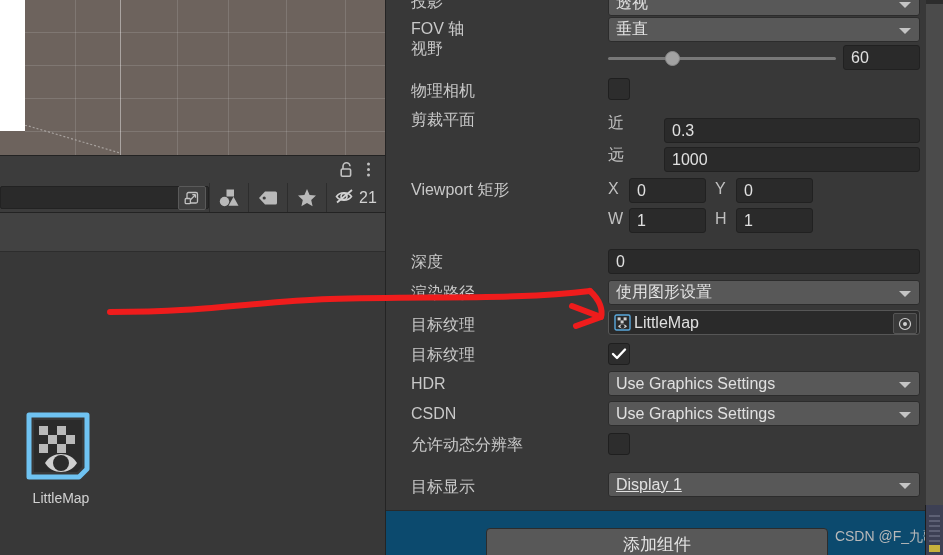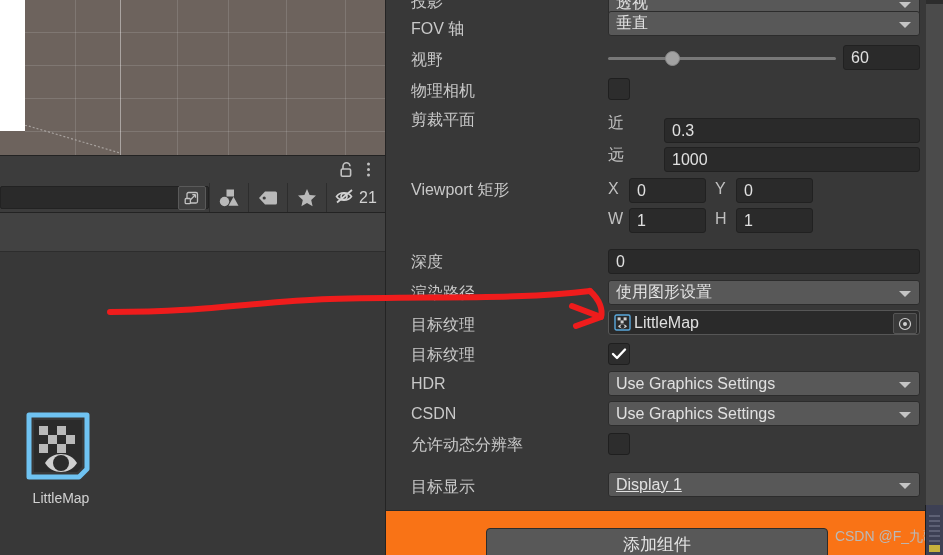--- a/index.html
+++ b/index.html
@@ -285,21 +285,21 @@
     background: #a2a2a2;
     border: 1px solid #8a8a8a;
     box-sizing: border-box;
   }
   #insp-divider {
     position: absolute; left: 0; right: 0; top: 510px;
     height: 1px; background: #2a2a2a;
   }
   #insp-footer {
     position: absolute; left: 0; right: 0; top: 511px; bottom: 0;
-    background: #f97316;
+    background: #0c4a6e;
   }
   #add-component-btn {
     position: absolute; left: 100px; top: 17px;
     width: 340px; height: 30px;
     background: #585858;
     border: 1px solid #2c2c2c;
     border-radius: 4px;
     display: flex; align-items: center; justify-content: center;
     color: #e4e4e4;
     font-size: 17px;
@@ -463,26 +463,26 @@
 
   <div id="inspector">
 
     <div class="insp-label" style="top:-8px;">投影</div>
     <div class="field dropdown" style="left:222px; top:-9px; width:312px;">
       <span>透视</span>
       <span class="caret"></span>
     </div>
 
     <div class="insp-label" style="top:19px;">FOV 轴</div>
-    <div class="field dropdown" style="left:222px; top:11px; width:312px;text-align:right;">
+    <div class="field dropdown" style="left:222px; top:17px; width:312px;text-align:right;">
       <span>垂直</span>
       <span class="caret"></span>
     </div>
 
-    <div class="insp-label" style="top:50px;">视野</div>
+    <div class="insp-label" style="top:39px;">视野</div>
     <div class="slider-track" style="left:222px; top:57px; width:228px;"></div>
     <div class="slider-knob" id="fov-knob" style="left: 278.84px; top: 51px;"></div>
     <div class="field numfield" style="left:457px; top:45px; width:77px;">
       <span>60</span>
     </div>
 
     <div class="insp-label" style="top:81px;">物理相机</div>
     <div class="checkbox" style="left:222px; top:78px;"></div>
 
     <div class="insp-label" style="top:110px;">剪裁平面</div>

